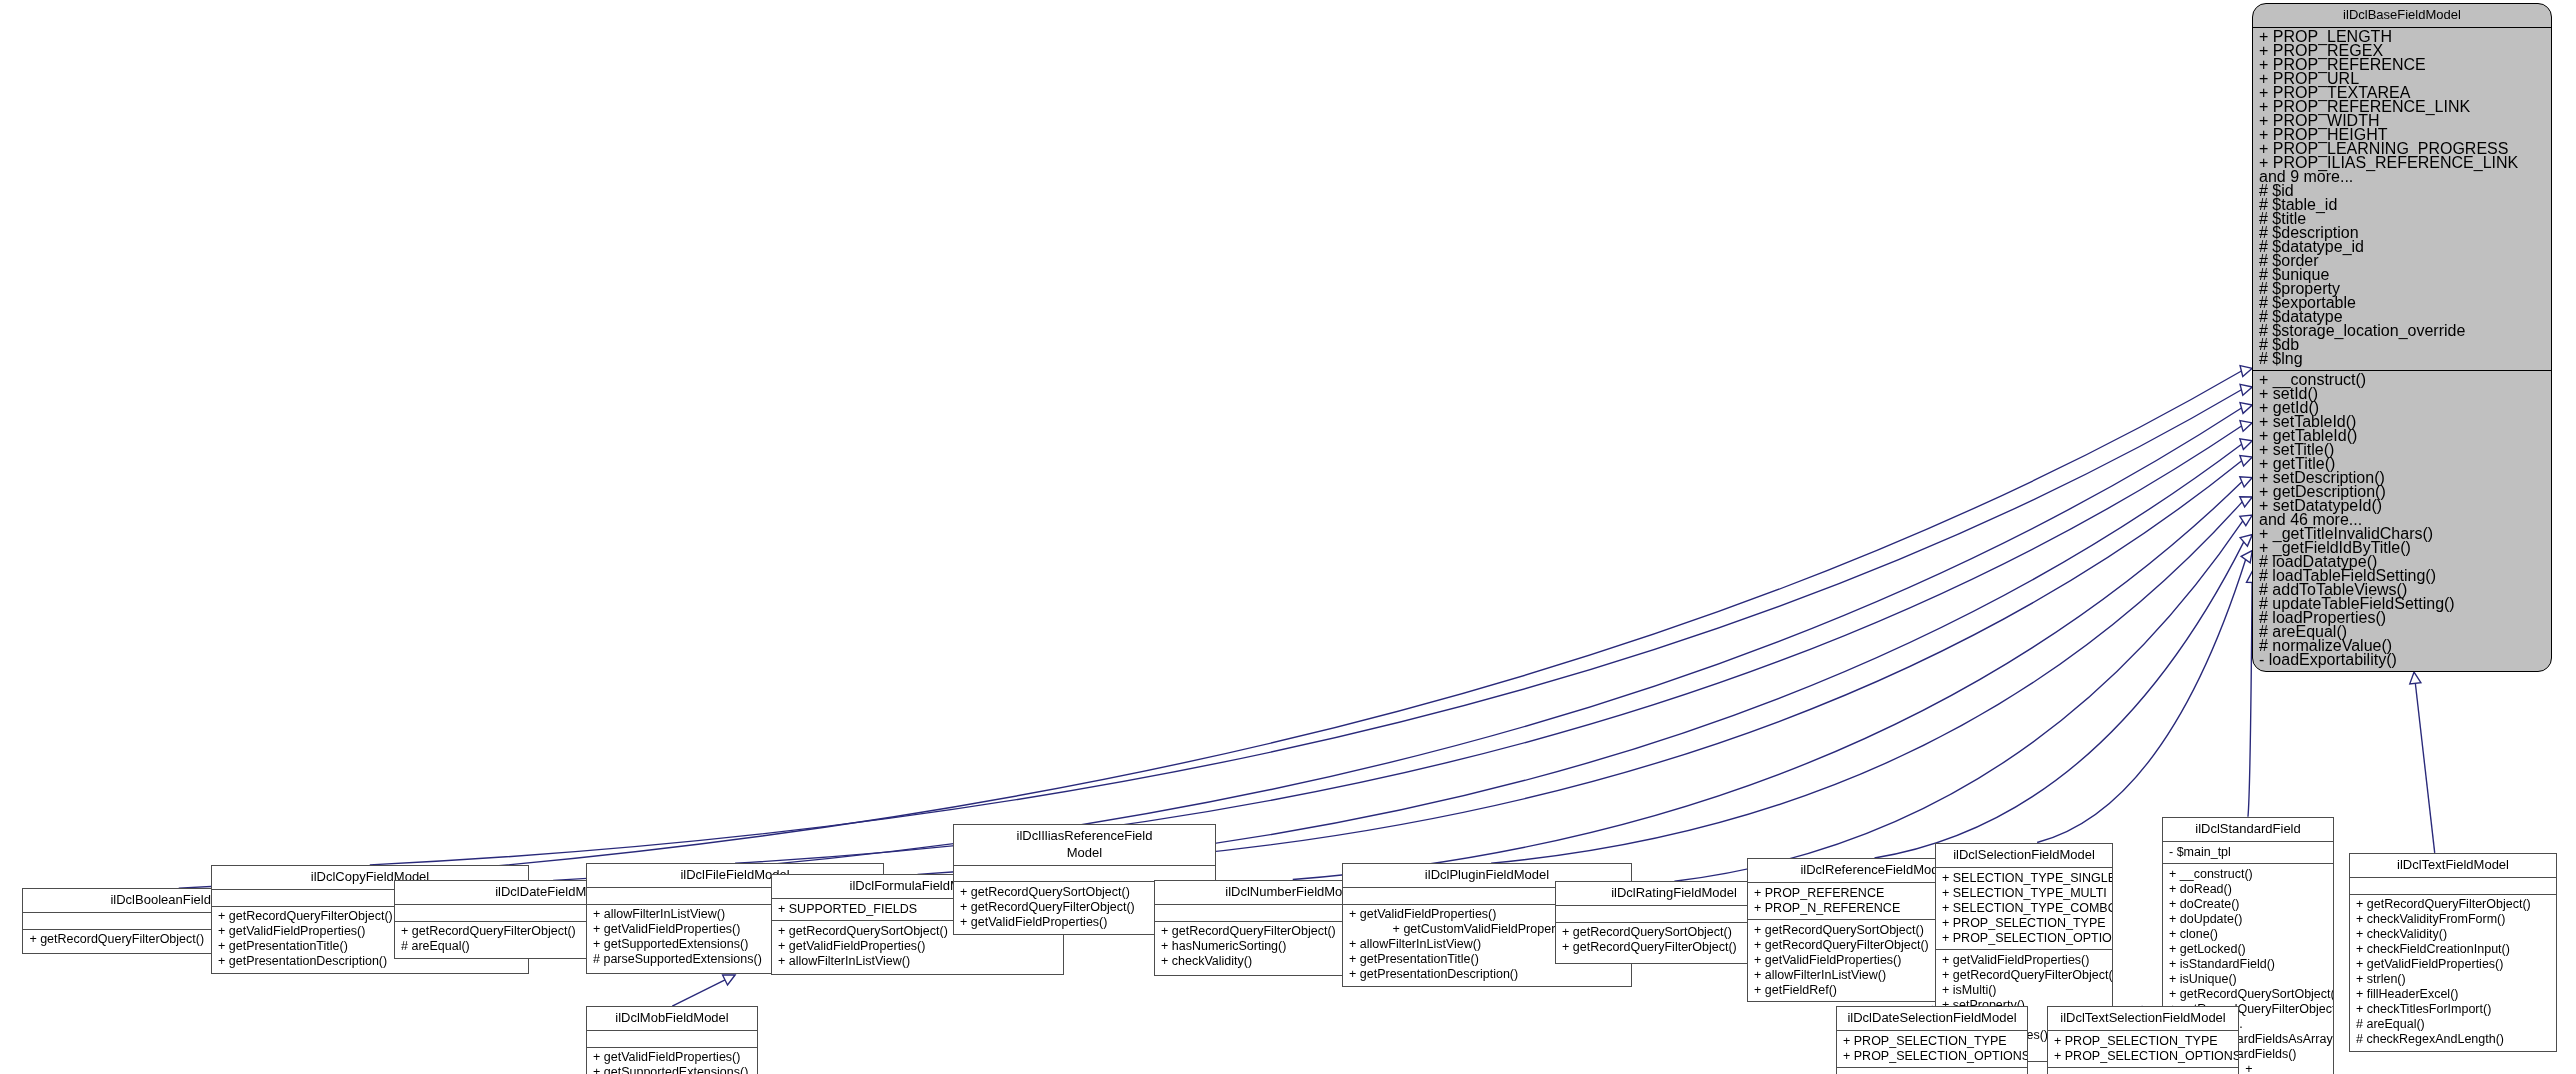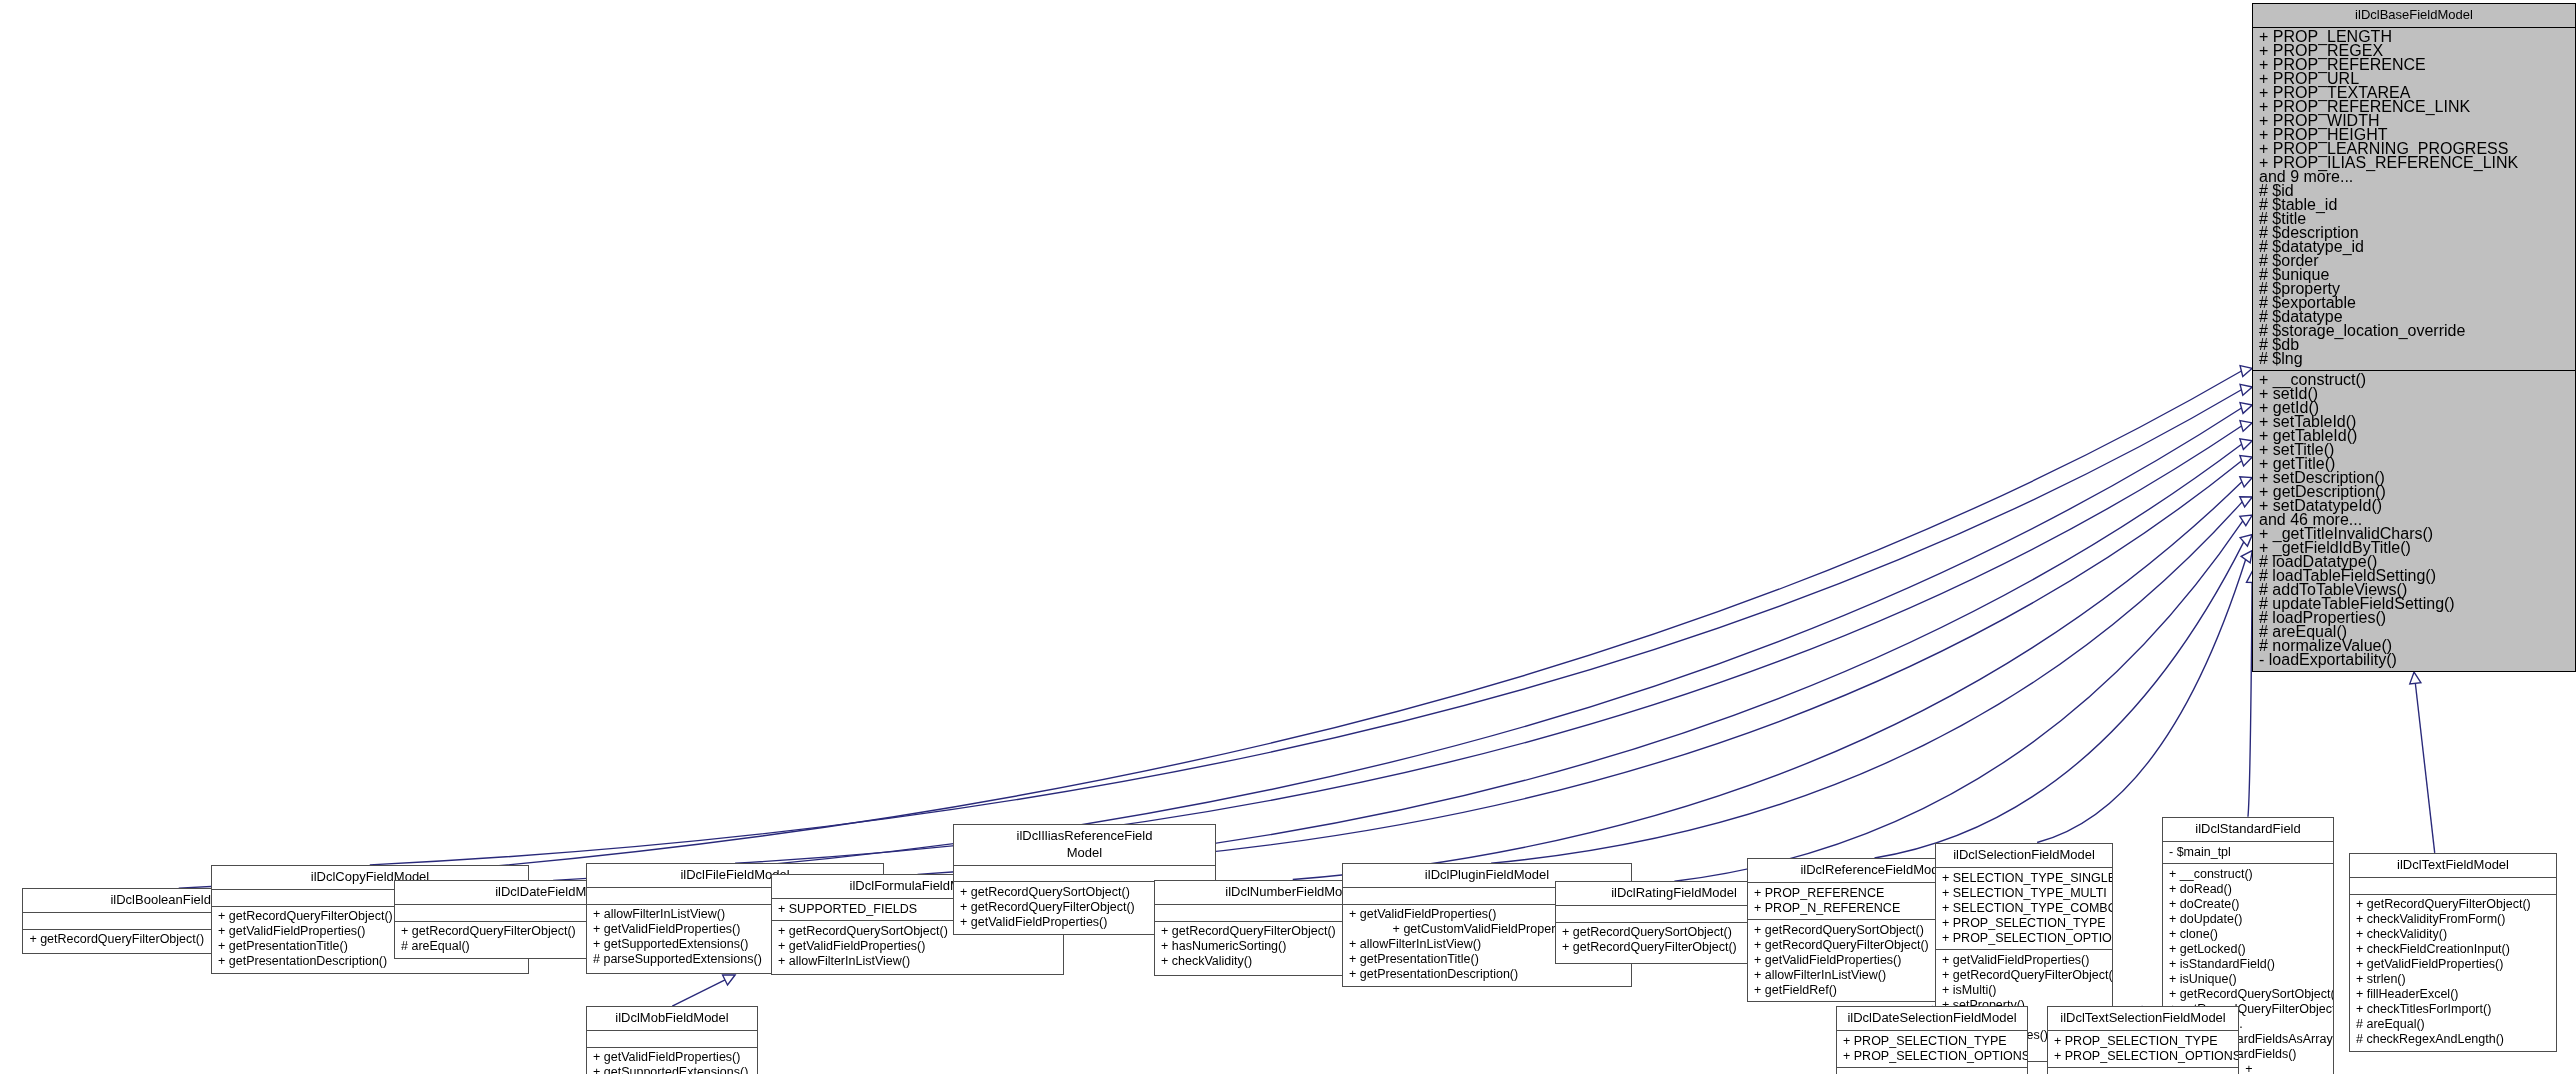--- a/index.html
+++ b/index.html
@@ -107,21 +107,21 @@
       <path d="M 2829 991 L 2806.4761056850894 793.9159247445333" fill="none" stroke="#29297a" stroke-width="1.6"></path>
       <polygon points="2805,781 2812.934068057356,793.1778719019885 2800.0181433128228,794.6539775870781" fill="#ffffff" stroke="#29297a" stroke-width="1.6"></polygon>
       <path d="M 781 1169 L 842.3406786824916 1138.7498022935658" fill="none" stroke="#29297a" stroke-width="1.6"></path>
       <polygon points="854,1133 845.2155798292745,1144.57946295232 839.4657775357086,1132.9201416348117" fill="#ffffff" stroke="#29297a" stroke-width="1.6"></polygon>
       <path d="M 2244.5 1169 L 2316.590998890574 1229.6323613292252" fill="none" stroke="#29297a" stroke-width="1.6"></path>
       <polygon points="2326.54,1238 2312.4071795551868,1234.606861883938 2320.7748182259616,1224.6578607745123" fill="#ffffff" stroke="#29297a" stroke-width="1.6"></polygon>
       <path d="M 2489.5 1169 L 2428.627392061014 1228.8832327885668" fill="none" stroke="#29297a" stroke-width="1.6"></path>
       <polygon points="2419.36,1238 2424.069008455297,1224.24953675806 2433.1857756667305,1233.5169288190737" fill="#ffffff" stroke="#29297a" stroke-width="1.6"></polygon>
     </svg>
   <div id="nodes-layer">
-      <div class="uml-node root" style="left: 2252px; top: 2.6px; width: 324px; min-height: 367px;">
+      <div class="uml-node root" style="left: 2252px; top: 2.6px; width: 300px; min-height: 367px; border-radius: 14px;">
         <div class="node-title">ilDclBaseFieldModel</div>
         <div class="node-sep"></div>
         <div class="node-compart">
           <div class="row">+ PROP_LENGTH</div>
           <div class="row">+ PROP_REGEX</div>
           <div class="row">+ PROP_REFERENCE</div>
           <div class="row">+ PROP_URL</div>
           <div class="row">+ PROP_TEXTAREA</div>
           <div class="row">+ PROP_REFERENCE_LINK</div>
           <div class="row">+ PROP_WIDTH</div>

